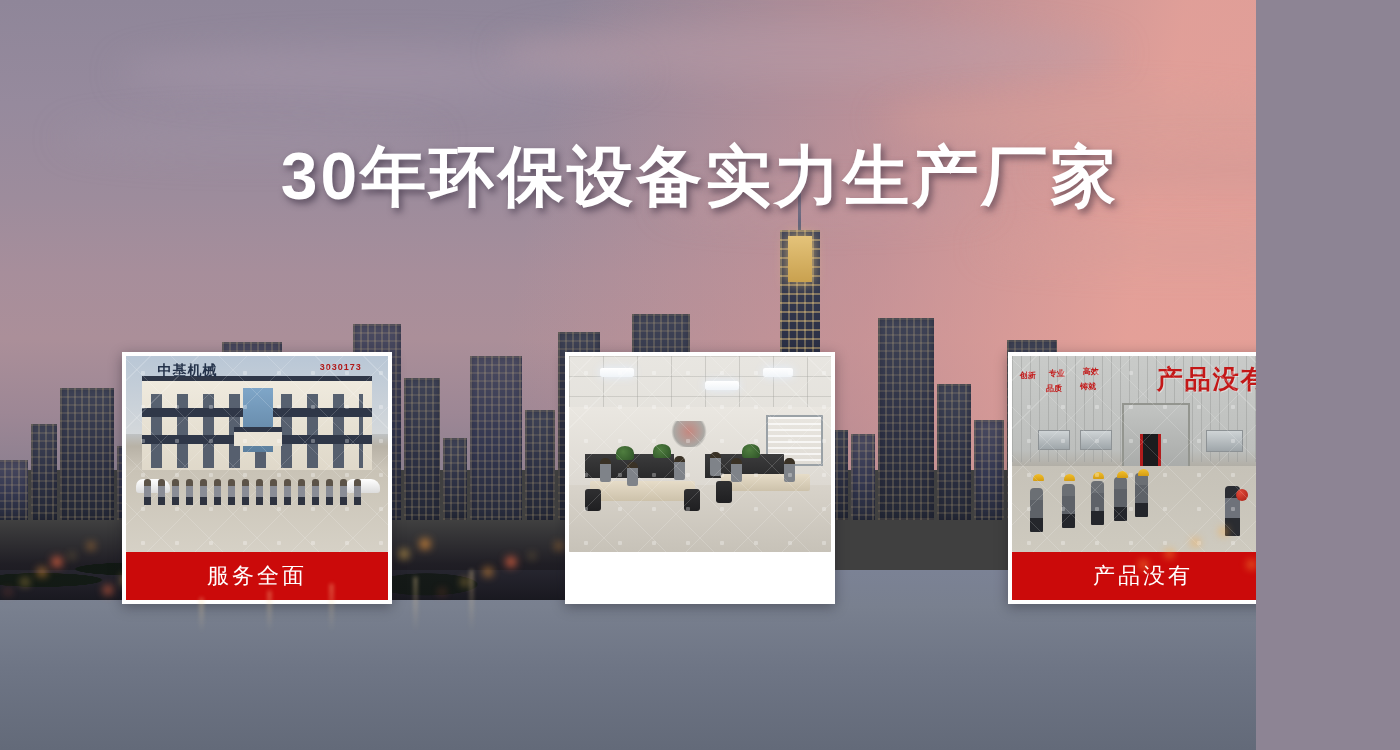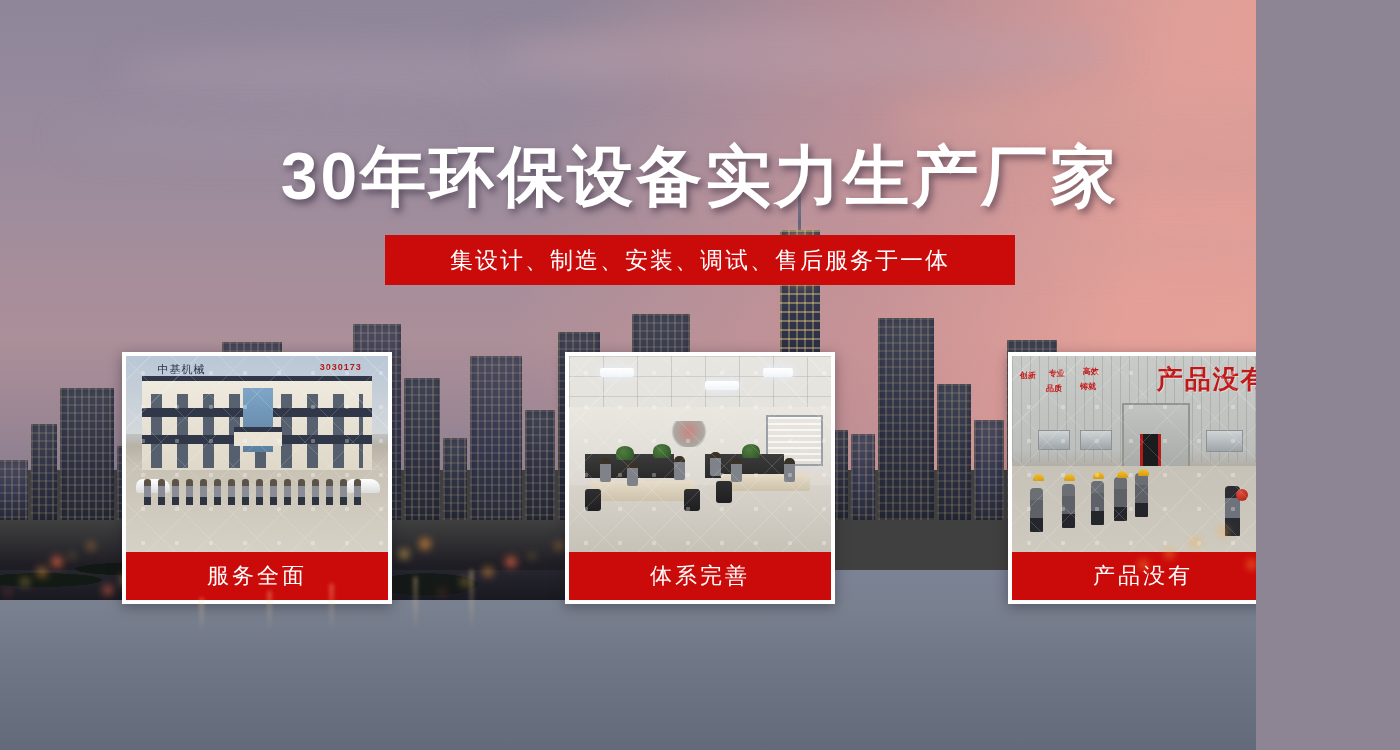--- a/index.html
+++ b/index.html
@@ -201,21 +201,21 @@
   .ph1 .atrium{
     position:absolute; left:44%; top:8%; width:13%; height:66%;
     background:linear-gradient(180deg,#7fa6c8,#5c7f9e);
   }
   .ph1 .portico{
     position:absolute; left:40%; top:48%; width:21%; height:20%;
     background:#e9e3d6; border-top:5px solid #2f3748;
   }
   .ph1 .logo{
     position:absolute; left:12%; top:3%;
-    color:#24324a; font-size:11px; font-weight:normal; letter-spacing:1px;
+    color:#24324a; font-size:14px; font-weight:bold; letter-spacing:1px;
   }
   .ph1 .phone{
     position:absolute; right:10%; top:3%;
     color:#b01919; font-size:9px; font-weight:bold; letter-spacing:1px;
   }
   .ph1 .ground{
     position:absolute; left:0; bottom:0; width:100%; height:42%;
     background:linear-gradient(180deg,#c9c3b6,#d6d1c6);
   }
   .ph1 .person{
@@ -449,23 +449,20 @@
       <div class="glow" style="width: 8px; height: 8px; left: 582px; bottom: 8px; background: rgba(255, 110, 70, 0.9);"></div>
       <div class="glow" style="width: 10px; height: 10px; left: 610px; bottom: 17px; background: rgba(255, 200, 90, 0.85);"></div>
       <div class="glow" style="width: 4px; height: 4px; left: 640px; bottom: 26px; background: rgba(255, 160, 60, 0.85);"></div>
       <div class="glow" style="width: 6px; height: 6px; left: 672px; bottom: 35px; background: rgba(255, 110, 70, 0.9);"></div>
       <div class="glow" style="width: 8px; height: 8px; left: 706px; bottom: 44px; background: rgba(255, 200, 90, 0.85);"></div>
       <div class="glow" style="width: 10px; height: 10px; left: 742px; bottom: 53px; background: rgba(255, 160, 60, 0.85);"></div>
     </div>
 
   <div class="headline">30年环保设备实力生产厂家</div>
 
-  <div class="subbar">
-    <span class="subbar-text">集设计、制造、安装、调试、售后服务于一体</span>
-  </div>
 
   <div class="cards">
 
     <div class="card">
       <div class="card-photo ph1">
         <div class="sky1"></div>
         <div class="build">
           <div class="wins"></div>
           <div class="band b1"></div>
           <div class="band b2"></div>
@@ -520,21 +517,20 @@
         <div class="emp" style="left:22%; top:54%;"></div>
         <div class="emp" style="left:40%; top:51%;"></div>
         <div class="emp" style="left:54%; top:49%;"></div>
         <div class="emp" style="left:62%; top:52%;"></div>
         <div class="emp" style="left:82%; top:52%;"></div>
         <div class="chair" style="left:6%; top:68%;"></div>
         <div class="chair" style="left:44%; top:68%;"></div>
         <div class="chair" style="left:56%; top:64%;"></div>
         <div class="mesh"></div>
       </div>
-      <div class="card-cap">体系完善</div>
     </div>
 
     <div class="card">
       <div class="card-photo ph4">
         <div class="facade"></div>
         <div class="redbanner">产品没有</div>
         <div class="slogan" style="left:3%; top:8%;">创新</div>
         <div class="slogan" style="left:14%; top:7%;">专业</div>
         <div class="slogan" style="left:27%; top:6%;">高效</div>
         <div class="slogan" style="left:13%; top:15%;text-align:center;">品质</div>

